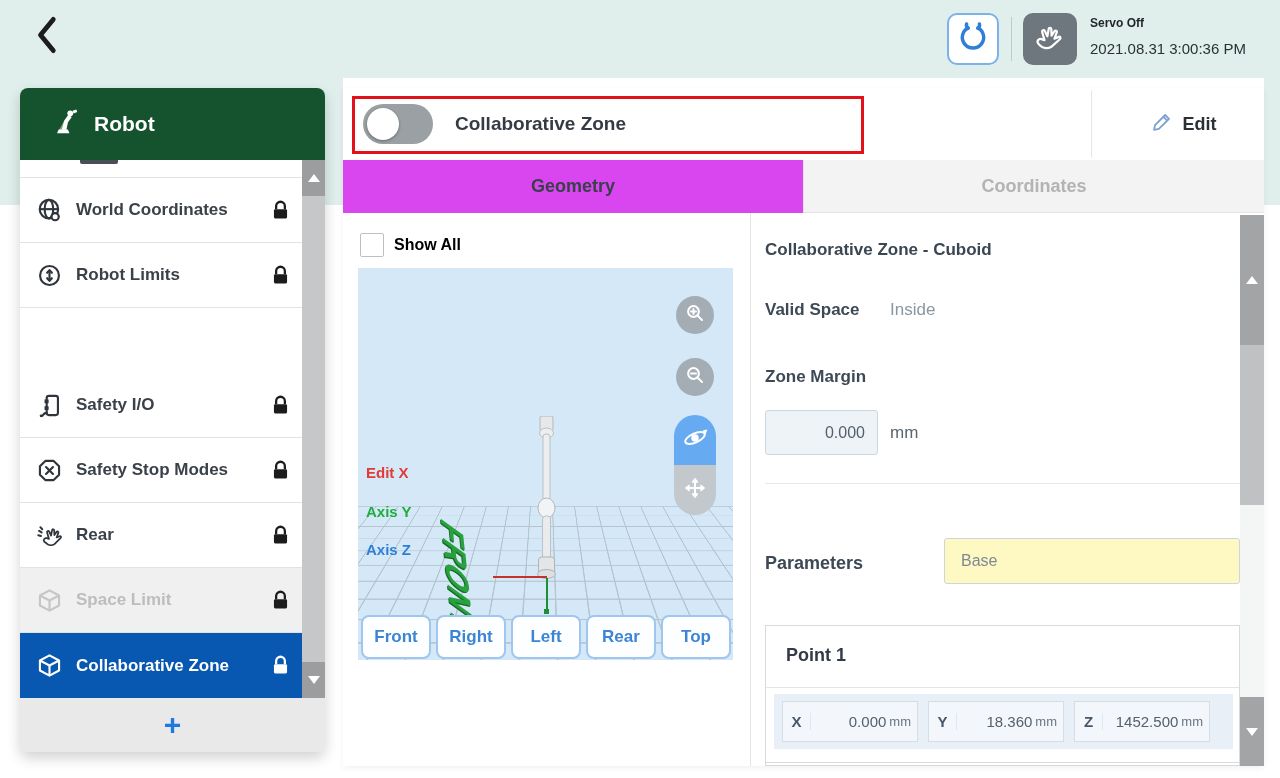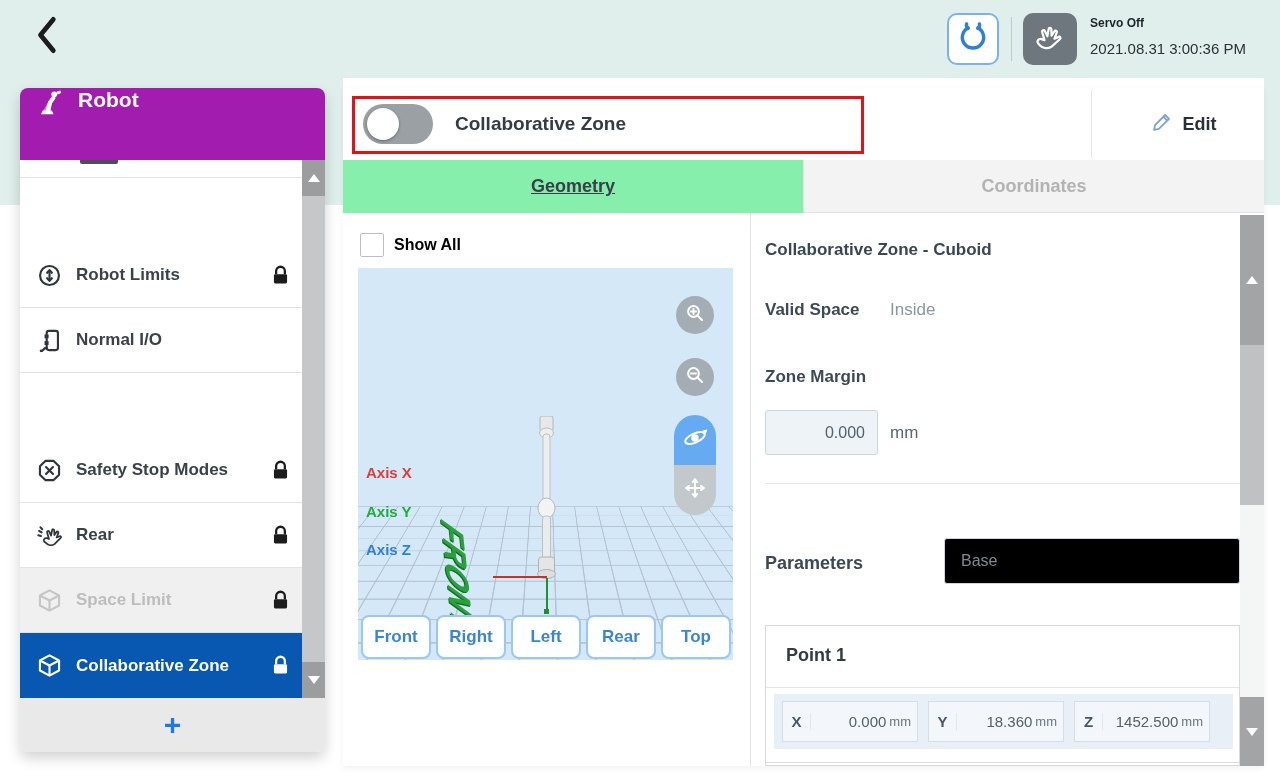--- a/index.html
+++ b/index.html
@@ -15,21 +15,21 @@
 
   .back-btn { left:26px; top:14px; width:46px; height:46px; display:flex; align-items:center; justify-content:center; cursor:pointer; }
   .gripper-btn { left:947px; top:13px; width:52px; height:52px; background:#fff; border:2px solid #7db1e8; border-radius:10px; display:flex; align-items:center; justify-content:center; }
   .hdr-divider { left:1011px; top:17px; width:1px; height:44px; background:#c0cac6; }
   .hand-box { left:1023px; top:13px; width:54px; height:52px; background:#6e767e; border-radius:10px; display:flex; align-items:center; justify-content:center; }
   .servo-status { left:1090px; top:16px; font-size:12px; font-weight:bold; color:#1e242a; }
   .timestamp { left:1090px; top:40px; font-size:15px; color:#2b3137; }
 
   
   .sidebar { left:20px; top:88px; width:305px; height:664px; background:#fff; border-radius:8px; box-shadow:0 6px 14px rgba(0,0,0,.18); }
-  .sb-header { position:absolute; left:0; top:0; width:305px; height:72px; background:#a21caf; border-radius:8px 8px 0 0; display:flex; padding-left:16px; gap:12px; color:#fff; }
+  .sb-header { position:absolute; left:0; top:0; width:305px; height:72px; background:#14532d; border-radius:8px 8px 0 0; display:flex; align-items:center; padding-left:32px; gap:12px; color:#fff; }
   .sb-title { font-size:21px; font-weight:bold; }
   .sb-partial { position:absolute; left:0; top:72px; width:282px; height:18px; background:#fff; border-bottom:1px solid #e2e2e2; }
   .sb-partial .stub { position:absolute; left:60px; top:0; width:38px; height:4px; background:#4a4f55; border-radius:0 0 2px 2px; }
   .sb-item { position:absolute; left:0; width:305px; height:65px; background:#fff; border-bottom:1px solid #e2e2e2; display:flex; align-items:center; padding:0 34px 0 15px; color:#3a4149; cursor:pointer; }
   .sb-item .sb-icon { width:28px; height:28px; color:#2f353b; flex:none; display:flex; align-items:center; justify-content:center; }
   .sb-item .sb-label { margin-left:13px; font-size:17px; font-weight:bold; white-space:nowrap; }
   .sb-item .sb-lock { margin-left:auto; color:#1c1c1c; display:flex; }
   .sb-item.disabled { background:#f0f0f0; color:#bdbdbd; }
   .sb-item.disabled .sb-icon { color:#c6c6c6; }
   .sb-item.disabled .sb-lock { color:#1c1c1c; }
@@ -43,21 +43,21 @@
   
   .panel { left:343px; top:88px; width:921px; height:678px; background:#fff; box-shadow:0 2px 6px rgba(0,0,0,.06); }
   .annotation-box { position:absolute; left:9px; top:8px; width:512px; height:58px; border:3px solid #e1121a; }
   .toggle { position:absolute; left:20px; top:16px; width:70px; height:40px; background:#9aa0a3; border-radius:20px; cursor:pointer; }
   .toggle .knob { position:absolute; left:4px; top:4px; width:32px; height:32px; background:#fff; border-radius:50%; box-shadow:0 1px 3px rgba(0,0,0,.35); }
   .toggle-label { position:absolute; left:112px; top:25px; font-size:19px; font-weight:bold; color:#343b44; }
   .edit-divider { position:absolute; left:748px; top:2px; width:1px; height:68px; background:#e6e6e6; }
   .edit-btn { position:absolute; left:760px; top:0; width:161px; height:72px; display:flex; align-items:center; justify-content:center; gap:9px; cursor:pointer; font-size:18px; font-weight:bold; color:#2b3036; }
 
   .tab { position:absolute; top:72px; height:53px; display:flex; align-items:center; justify-content:center; font-size:18px; font-weight:bold; cursor:pointer; }
-  .tab-geometry { left:0; width:460px; background:#86efac; color:#394049;text-decoration:underline; }
+  .tab-geometry { left:0; width:460px; background:#d946ef; color:#394049; }
   .tab-params { left:460px; width:461px; background:#f3f3f3; color:#b3b3b3; border-left:1px solid #e3e3e3; border-bottom:1px solid #e3e3e3; }
 
   
   .show-all-box { position:absolute; left:17px; top:145px; width:24px; height:24px; background:#fff; border:1px solid #b9bfc4; border-radius:2px; cursor:pointer; }
   .show-all-label { position:absolute; left:51px; top:148px; font-size:16px; font-weight:bold; color:#000000; }
 
   .viewport { position:absolute; left:15px; top:180px; width:375px; height:392px; background:#d5e8f8; overflow:hidden; }
   .grid-floor { position:absolute; left:-70px; right:-70px; top:238px; height:320px; opacity:.75;
     background-image:repeating-linear-gradient(to bottom,#a9b8c2 0 1px,transparent 1px 16px),
                      repeating-linear-gradient(90deg,#a9b8c2 0 1px,transparent 1px 22px);
@@ -81,21 +81,21 @@
   .col-divider { position:absolute; left:407px; top:125px; width:1px; height:553px; background:#e3e3e3; }
   .p-title { position:absolute; left:422px; top:152px; font-size:17px; font-weight:bold; color:#3a4652; }
   .p-label { position:absolute; font-size:17px; font-weight:bold; color:#3d4956; }
   .valid-space-label { left:422px; top:212px; }
   .valid-space-value { position:absolute; left:547px; top:212px; font-size:17px; color:#8c96a0; }
   .zone-margin-label { left:422px; top:279px; }
   .margin-input { position:absolute; left:422px; top:322px; width:113px; height:45px; background:#eef3f7; border:1px solid #ccd6df; border-radius:3px; text-align:right; padding-right:12px; font-size:16px; color:#55606b; font-family:"Liberation Sans",sans-serif; }
   .margin-unit { position:absolute; left:547px; top:335px; font-size:17px; color:#5b6670; }
   .p-hline { position:absolute; left:422px; top:395px; width:475px; height:1px; background:#e8e8e8; }
   .coords-label { left:422px; top:465px; font-size:18px; }
-  .coords-field { position:absolute; left:601px; top:450px; width:296px; height:46px; background:#000000; border:1px solid #ccd6df; border-radius:3px; line-height:44px; padding-left:16px; font-size:16px; color:#7e8994; cursor:pointer; }
+  .coords-field { position:absolute; left:601px; top:450px; width:296px; height:46px; background:#fef9c3; border:1px solid #ccd6df; border-radius:3px; line-height:44px; padding-left:16px; font-size:16px; color:#7e8994; cursor:pointer; }
   .point-box { position:absolute; left:422px; top:537px; width:475px; height:141px; border:1px solid #d9d9d9; background:#fff; }
   .point-title { position:absolute; left:20px; top:19px; font-size:18px; font-weight:bold; color:#333c46; }
   .point-hline { position:absolute; left:0; top:61px; width:473px; height:1px; background:#e4e4e4; }
   .point-row { position:absolute; left:8px; top:68px; width:459px; height:55px; background:#e9eff6; }
   .pt-field { position:absolute; top:7px; width:136px; height:41px; background:#f3f6fa; border:1px solid #d5dde6; display:flex; align-items:center; }
   .pt-field .ax { width:28px; text-align:center; font-size:15px; font-weight:bold; color:#47586a; border-right:1px solid #e1e7ee; }
   .pt-field .val { flex:1; text-align:right; font-size:15px; color:#55606b; }
   .pt-field .unit { font-size:13px; color:#6b7680; margin:0 6px 0 3px; }
   .next-box-hint { position:absolute; left:422px; top:674px; width:475px; height:4px; border-top:1px solid #d9d9d9; }
 
@@ -157,52 +157,76 @@
           <path d="M16.4 3 l3-1.1 .8 2 -2.9 1.3 z" fill="#fff"></path>
         </svg>
       </span>
       <span class="sb-title">Robot</span>
     </div>
 
     <div class="sb-partial">
         <span class="stub"></span>
       </div>
 
+    <div class="sb-item" style="top:90px">
+      <span class="sb-icon">
+        <svg width="27" height="27" viewBox="0 0 24 24" fill="none" stroke="currentColor" stroke-width="1.9">
+          <circle cx="11.5" cy="10.8" r="8.2"></circle>
+            <ellipse cx="11.5" cy="10.8" rx="3.8" ry="8.2"></ellipse>
+            <path d="M3.3 10.8 h16.4"></path>
+          <circle cx="17" cy="17.5" r="3.2" fill="#fff"></circle>
+            <path d="M17 13.6 v1.2 M17 20.2 v1.2 M13.2 17.5 h1.2 M19.6 17.5 h1.2" stroke-width="1.6"></path>
+        </svg>
+      </span>
+      <span class="sb-label">World Coordinates</span>
+      <span class="sb-lock">
+        <svg width="21" height="21" viewBox="0 0 24 24">
+            <path d="M7 10.5 V7 a5 5 0 0 1 10 0 v3.5" fill="none" stroke="currentColor" stroke-width="2.6"></path>
+            <rect x="4.5" y="10.5" width="15" height="10.5" rx="1.5" fill="currentColor"></rect>
+          </svg>
+      </span>
+    </div>
 
     <div class="sb-item" style="top:155px">
       <span class="sb-icon">
         <svg width="27" height="27" viewBox="0 0 24 24" fill="none" stroke="currentColor" stroke-width="1.9" stroke-linecap="round" stroke-linejoin="round">
           <circle cx="12" cy="12" r="8.4"></circle>
             <path d="M12 8 v8"></path>
             <path d="M9.9 9.6 12 7.2 l2.1 2.4"></path>
             <path d="M9.9 14.4 12 16.8 l2.1-2.4"></path>
         </svg>
       </span>
       <span class="sb-label">Robot Limits</span>
       <span class="sb-lock">
         <svg width="21" height="21" viewBox="0 0 24 24">
             <path d="M7 10.5 V7 a5 5 0 0 1 10 0 v3.5" fill="none" stroke="currentColor" stroke-width="2.6"></path>
             <rect x="4.5" y="10.5" width="15" height="10.5" rx="1.5" fill="currentColor"></rect>
           </svg>
       </span>
     </div>
 
-    <div class="sb-item" style="top:220px">
+
+    <div class="sb-item" style="top:285px">
       <span class="sb-icon">
         <svg width="27" height="27" viewBox="0 0 24 24" fill="none" stroke="currentColor" stroke-width="1.9" stroke-linecap="round">
           <rect x="9.5" y="3.5" width="10" height="17" rx="2"></rect>
           <rect x="7.6" y="6.6" width="3.6" height="3.4" fill="currentColor" stroke="none"></rect>
           <rect x="7.6" y="12.6" width="3.6" height="3.4" fill="currentColor" stroke="none"></rect>
           <path d="M9.5 18.6 C6 18.6 6.6 21.6 4.8 21.3"></path>
             <circle cx="4.5" cy="21.2" r="1.2" fill="currentColor" stroke="none"></circle>
         </svg>
       </span>
-      <span class="sb-label">Normal I/O</span>
-    </div>
-
+      <span class="sb-label">Safety I/O</span>
+      <span class="sb-lock">
+        <svg width="21" height="21" viewBox="0 0 24 24">
+            <path d="M7 10.5 V7 a5 5 0 0 1 10 0 v3.5" fill="none" stroke="currentColor" stroke-width="2.6"></path>
+            <rect x="4.5" y="10.5" width="15" height="10.5" rx="1.5" fill="currentColor"></rect>
+          </svg>
+      </span>
+    </div>
 
     <div class="sb-item" style="top:350px">
       <span class="sb-icon">
         <svg width="27" height="27" viewBox="0 0 24 24" fill="none" stroke="currentColor" stroke-width="1.9" stroke-linejoin="round">
           <polygon points="8.3,3.5 15.7,3.5 20.5,8.3 20.5,15.7 15.7,20.5 8.3,20.5 3.5,15.7 3.5,8.3"></polygon>
           <path d="M8.9 8.9 L15.1 15.1 M15.1 8.9 L8.9 15.1" stroke-linecap="round"></path>
         </svg>
       </span>
       <span class="sb-label">Safety Stop Modes</span>
       <span class="sb-lock">
@@ -300,21 +324,21 @@
       </div>
     <div class="tab tab-params">
         <span>Coordinates</span>
       </div>
 
     <div class="show-all-box"></div>
     <div class="show-all-label">Show All</div>
 
     <div class="viewport">
       <div class="grid-floor"></div>
-      <div class="axis-label axis-x">Axis X</div>
+      <div class="axis-label axis-x">Edit X</div>
       <div class="axis-label axis-y">Axis Y</div>
       <div class="axis-label axis-z">Axis Z</div>
       <div class="front-label">FRONT</div>
 
       <div class="robot-arm">
         <svg width="38" height="166" viewBox="0 0 38 166">
           <rect x="12" y="0" width="13" height="15" rx="2" fill="#e6e8ea" stroke="#b3b8bc" stroke-width="1"></rect>
           <ellipse cx="18.5" cy="17" rx="7" ry="5" fill="#eceeef" stroke="#b9bec2" stroke-width="1"></ellipse>
           <rect x="15" y="18" width="7" height="70" rx="3" fill="#eceeef" stroke="#bcc1c5" stroke-width="1"></rect>
           <ellipse cx="18.5" cy="92" rx="8.5" ry="10" fill="#f1f3f4" stroke="#b3b8bc" stroke-width="1"></ellipse>

